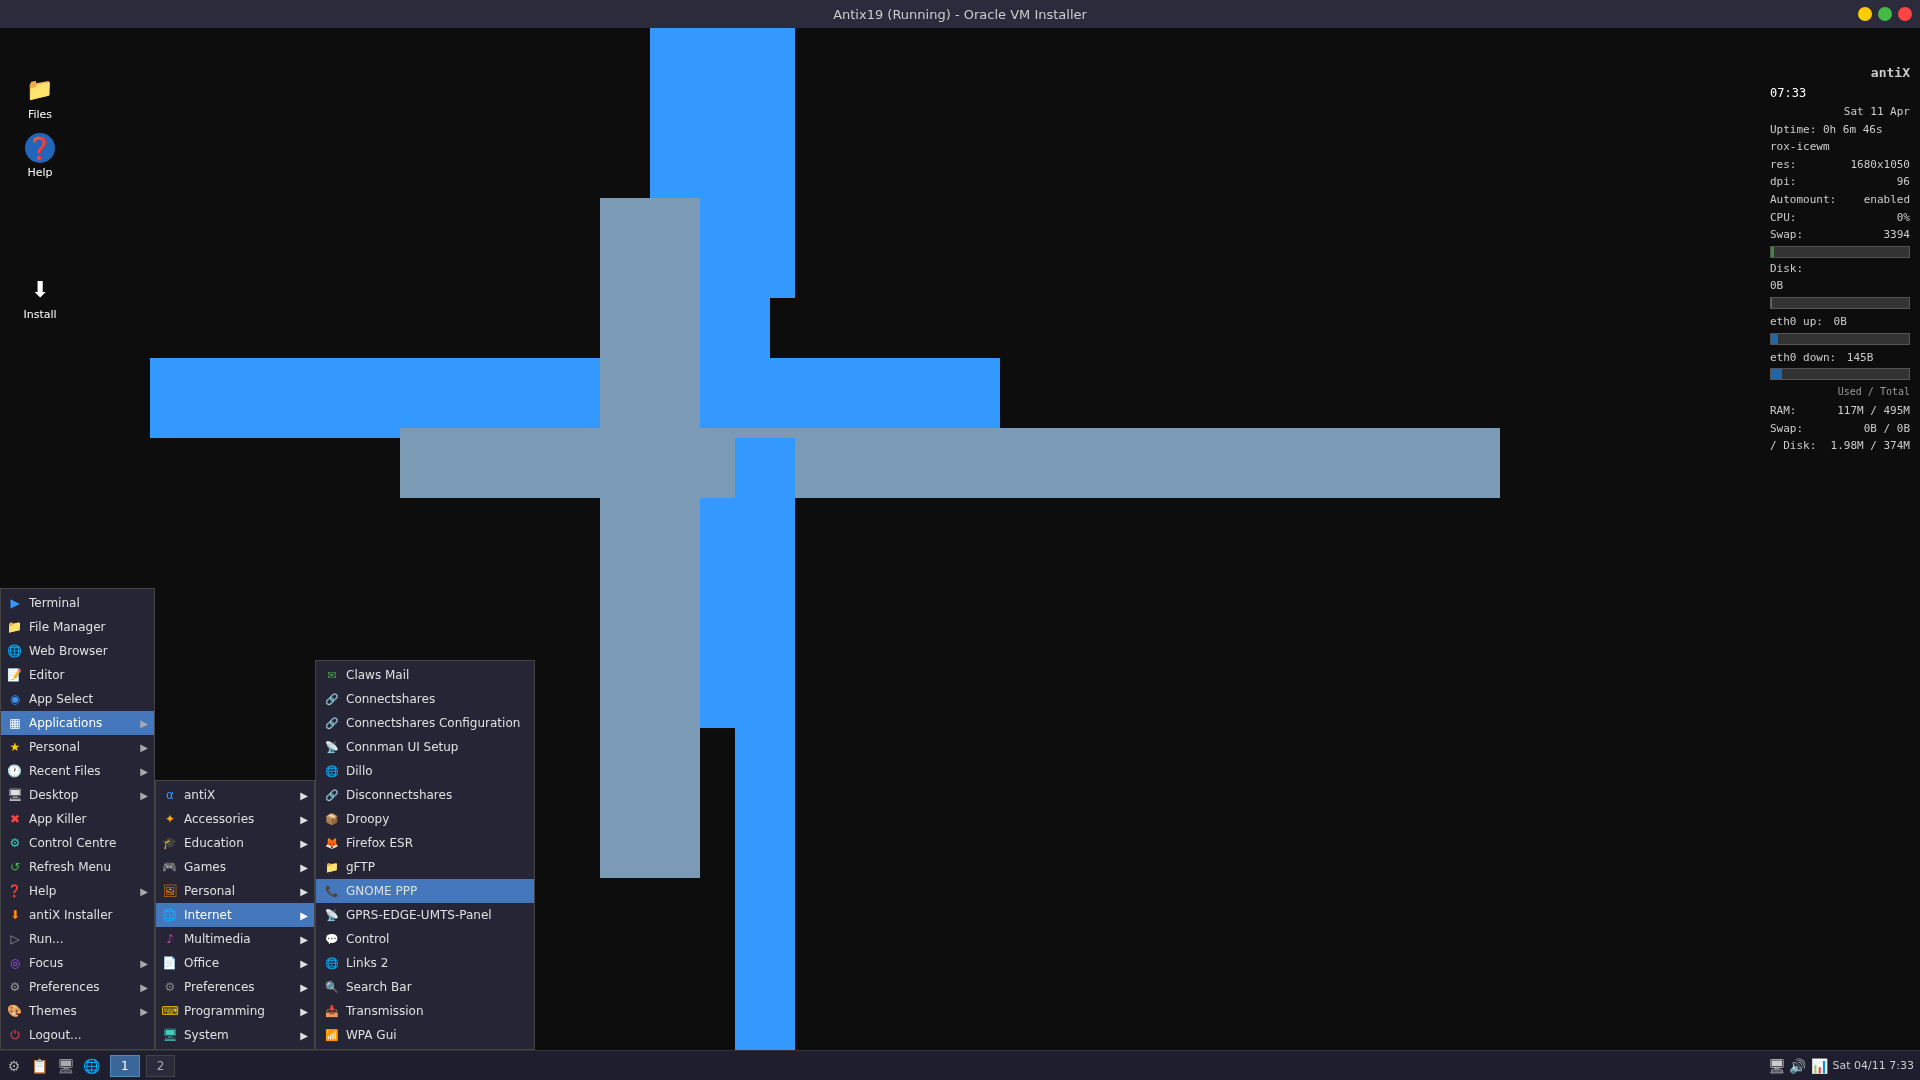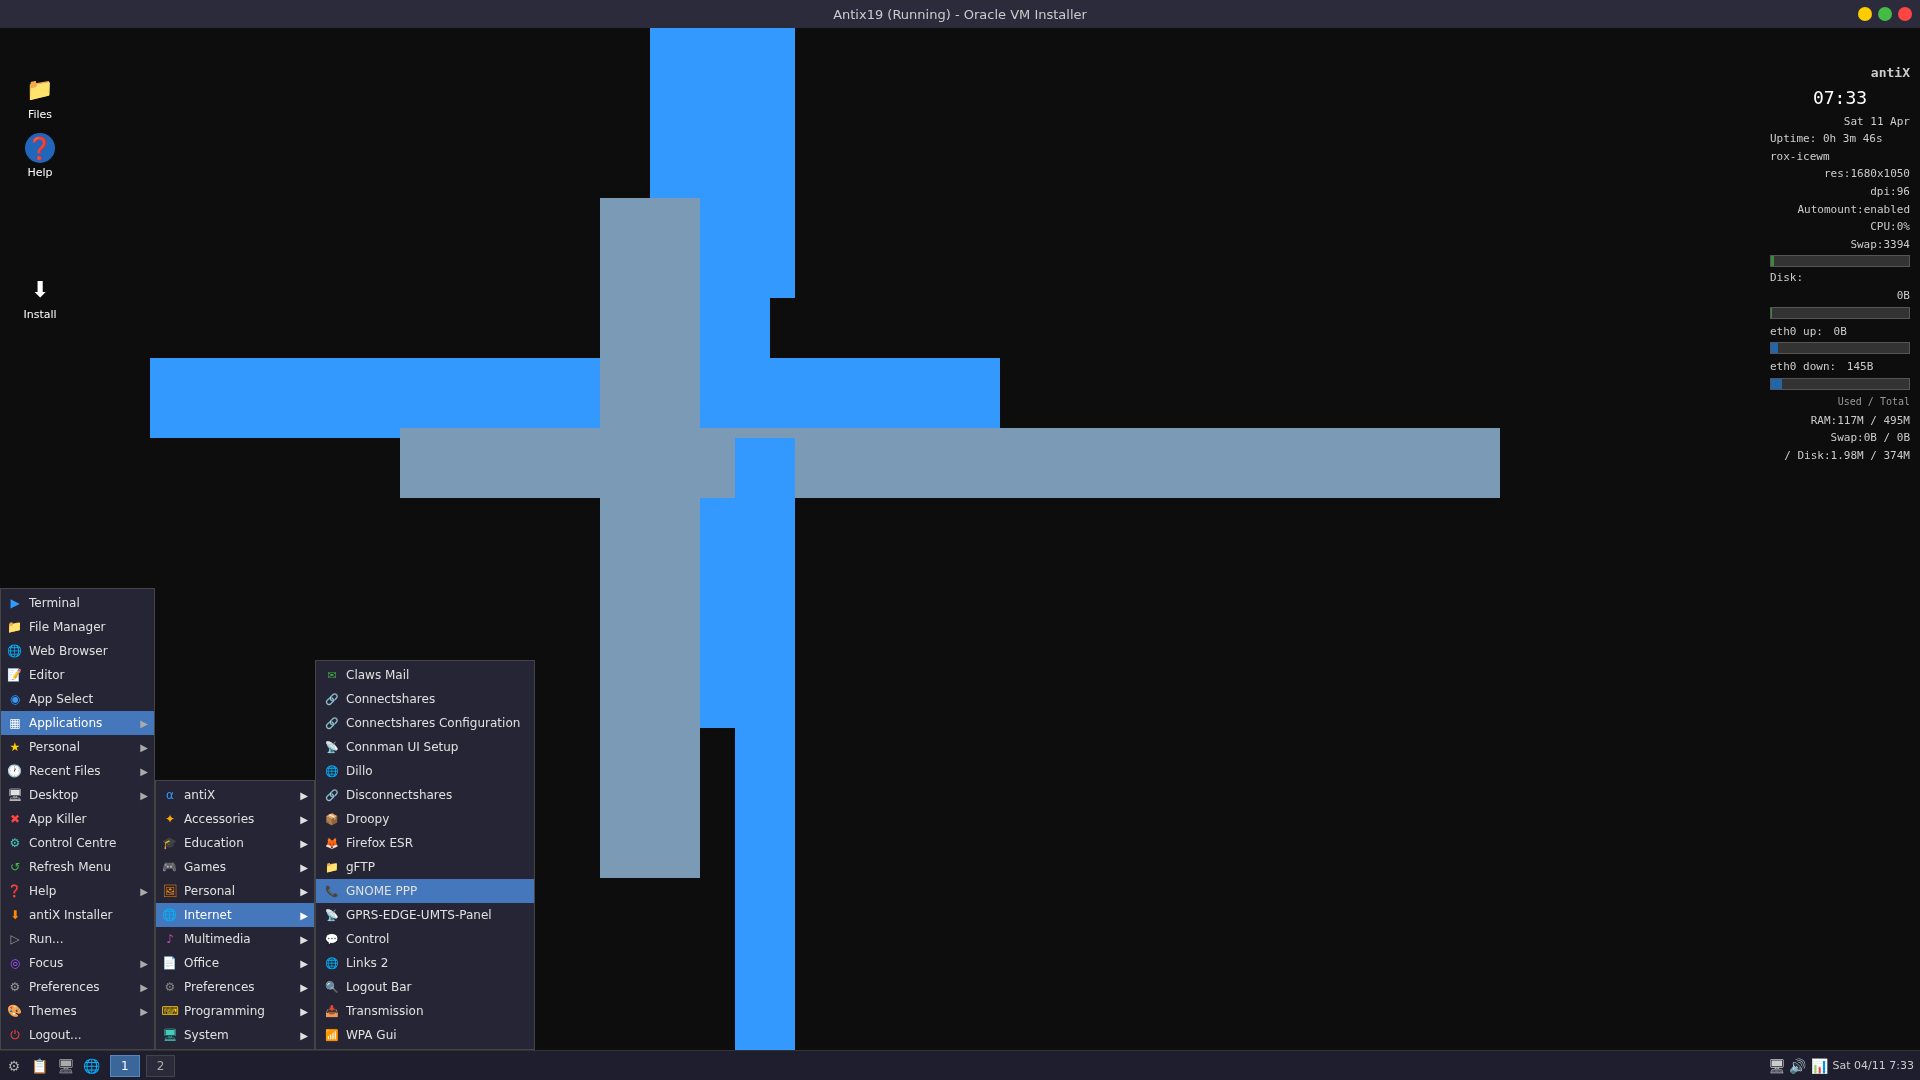--- a/index.html
+++ b/index.html
@@ -88,22 +88,22 @@
     
     #sysinfo {
       position: absolute;
       top: 35px;
       right: 10px;
       color: #ccc;
       font-size: 11px;
       line-height: 1.6;
       font-family: monospace;
     }
-    #sysinfo .si-row { display: flex; justify-content: flex-end; gap: 0; }
-    #sysinfo .si-time { font-size: 18px; color: #fff; text-align: center; }
+    #sysinfo .si-row { display: flex; justify-content: space-between; gap: 6px; }
+    #sysinfo .si-time { font-size: 12px; color: #fff; text-align: left; }
     #sysinfo .si-date { text-align: right; }
     #sysinfo .bar-container {
       width: 140px;
       height: 12px;
       background: #333;
       border: 1px solid #555;
       margin: 2px 0;
       position: relative;
     }
     #sysinfo .bar-fill {
@@ -311,21 +311,21 @@
   </div>
   <div class="desktop-icon" style="top: 245px; left: 10px;">
     <div class="icon-img">⬇</div>
     <span>Install</span>
   </div>
 
   <div id="sysinfo">
     <div class="si-date" style="font-weight:bold; font-size:13px;">antiX</div>
     <div class="si-time">07:33</div>
     <div class="si-date">Sat 11 Apr</div>
-    <div>Uptime: 0h 3m 46s</div>
+    <div>Uptime: 0h 6m 46s</div>
     <div>rox-icewm</div>
     <div class="si-row">
       <span>res:</span>
       <span>1680x1050</span>
     </div>
     <div class="si-row">
       <span>dpi:</span>
       <span>96</span>
     </div>
     <div class="si-row">
@@ -574,21 +574,21 @@
   <div class="inet-item">
     <span class="ii-icon" style="color:#888;">💬</span>
     <span>Control</span>
   </div>
   <div class="inet-item">
     <span class="ii-icon" style="color:#888;">🌐</span>
     <span>Links 2</span>
   </div>
   <div class="inet-item">
     <span class="ii-icon" style="color:#3399ff;">🔍</span>
-    <span>Logout Bar</span>
+    <span>Search Bar</span>
   </div>
   <div class="inet-item">
     <span class="ii-icon" style="color:#cc4444;">📥</span>
     <span>Transmission</span>
   </div>
   <div class="inet-item">
     <span class="ii-icon" style="color:#888;">📶</span>
     <span>WPA Gui</span>
   </div>
 </div>

